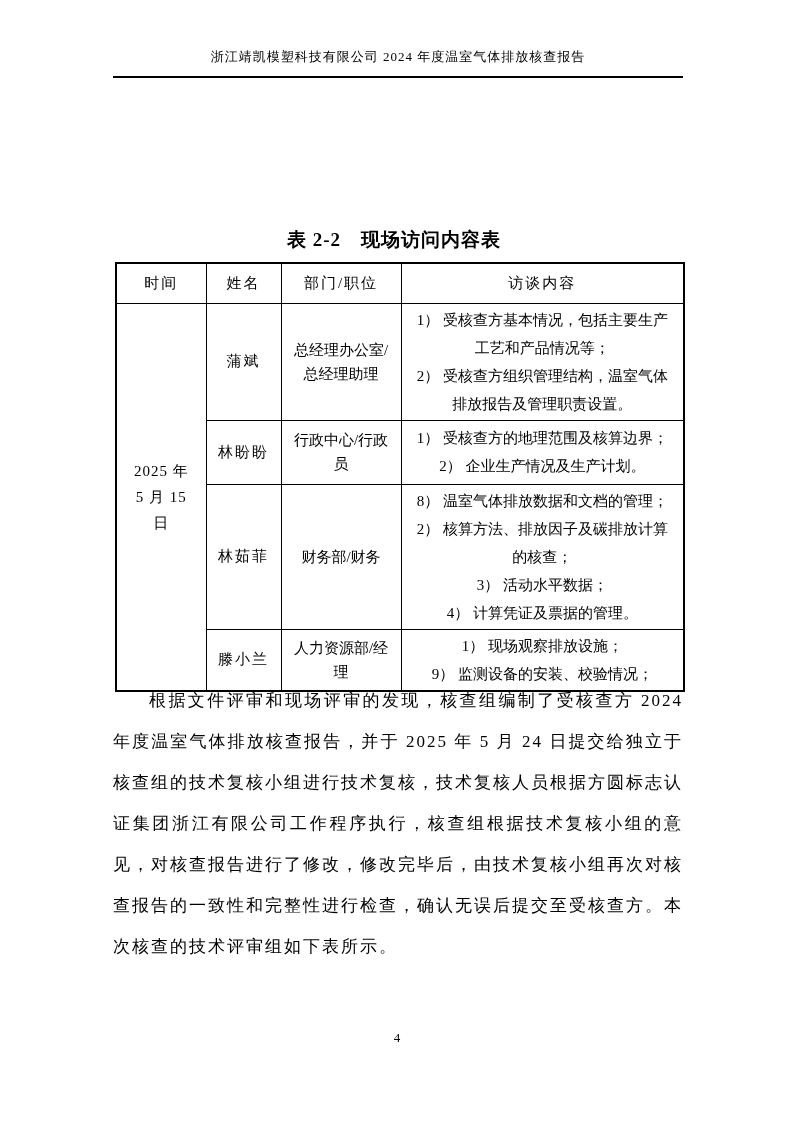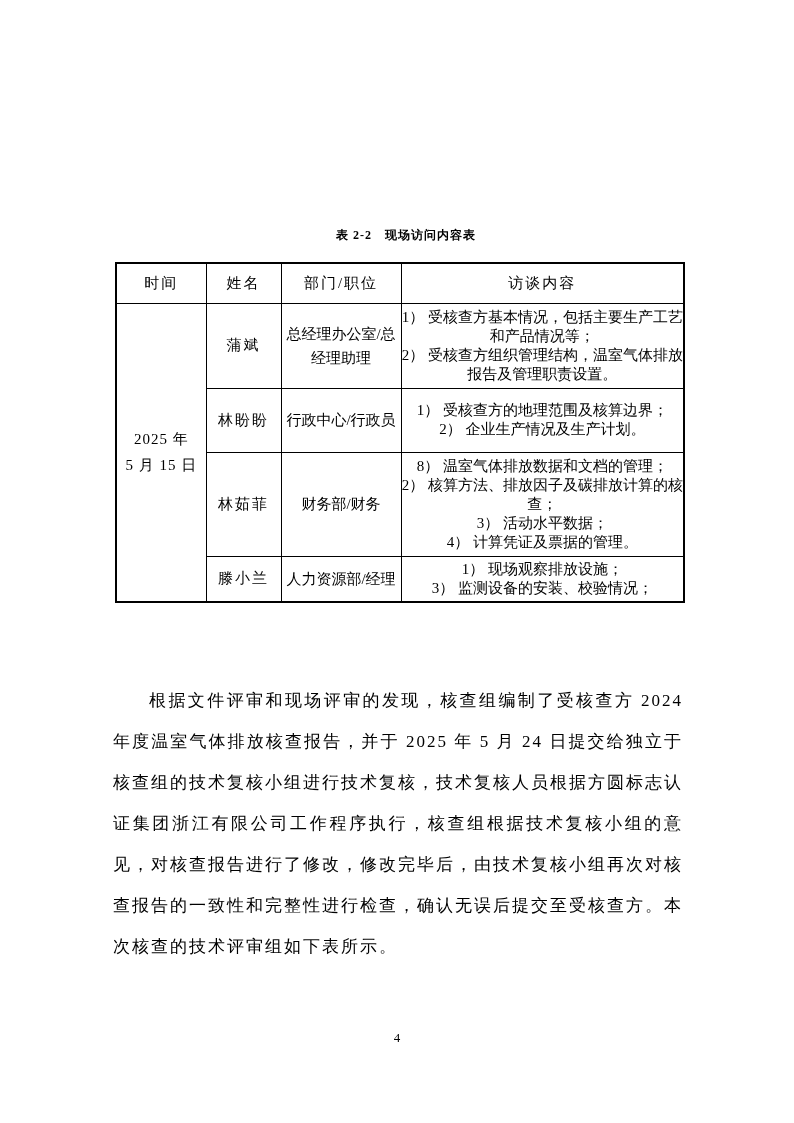--- a/index.html
+++ b/index.html
@@ -32,56 +32,56 @@
     font-size: 17px;
     letter-spacing: 2px;
     text-align: justify;
     color: #000000;
   }
   .para1 { top: 95px; line-height: 42px; }
   .para2 { top: 680px; line-height: 41px; text-indent: 36px; }
   .table-title {
     position: absolute;
     top: 227px;
-    left: 121px;
+    left: 109px;
     width: 570px;
     text-align: center;
     font-weight: bold;
-    font-size: 12px;
+    font-size: 19px;
     letter-spacing: 1px;
   }
   table.visit-table {
     position: absolute;
     top: 262px;
     left: 115px;
     width: 568px;
     border-collapse: collapse;
     table-layout: fixed;
     border: 2px solid #000000;
   }
   table.visit-table th, table.visit-table td {
     border: 1.5px solid #000000;
     font-size: 15px;
     font-weight: normal;
     vertical-align: middle;
     text-align: center;
-    padding: 2px 0;
+    padding: 2px 11px;
     overflow: hidden;
   }
   table.visit-table th { height: 40px; letter-spacing: 2px; }
   td.time-cell { letter-spacing: 1px; line-height: 26px; }
   td.name-cell { letter-spacing: 2px; }
   td.dept-cell { letter-spacing: 0; line-height: 24px; }
   td.content-cell {
     border-left: 3px solid #000000;
     text-align: left;
     letter-spacing: 0;
     padding: 3px 4px;
   }
-  .interview-item { line-height: 19px; font-family: Liberation Serif, serif; }
+  .interview-item { line-height: 28px; font-family: Liberation Serif, serif; }
   tr.row-1 { height: 85px; }
   tr.row-2 { height: 64px; margin-left: 48px; }
   tr.row-3 { height: 104px; }
   tr.row-4 { height: 46px; }
   .section-heading {
     position: absolute;
     top: 648px;
     left: 113px;
     width: 570px;
     font-size: 18px;
@@ -96,20 +96,23 @@
     width: 100%;
     text-align: center;
     font-size: 13px;
   }
 </style>
 </head>
 <body>
 
 <div class="page">
 
+  <div class="doc-header">
+    <span>浙江靖凯模塑科技有限公司 2024 年度温室气体排放核查报告</span>
+  </div>
 
 
   <div class="table-title">表 2-2　现场访问内容表</div>
 
   <table class="visit-table">
     <colgroup>
       <col style="width:90px">
       <col style="width:75px">
       <col style="width:120px">
       <col style="width:283px">
@@ -153,21 +156,21 @@
           <div class="interview-item">3） 活动水平数据；</div>
           <div class="interview-item">4） 计算凭证及票据的管理。</div>
         </td>
       </tr>
 
       <tr class="row-4">
         <td class="name-cell">滕小兰</td>
         <td class="dept-cell">人力资源部/经理</td>
         <td class="content-cell">
           <div class="interview-item">1） 现场观察排放设施；</div>
-          <div class="interview-item">3） 监测设备的安装、校验情况；</div>
+          <div class="interview-item">9） 监测设备的安装、校验情况；</div>
         </td>
       </tr>
     </tbody>
   </table>
 
 
   <p class="para para2">根据文件评审和现场评审的发现，核查组编制了受核查方 2024 年度温室气体排放核查报告，并于 2025 年 5 月 24 日提交给独立于核查组的技术复核小组进行技术复核，技术复核人员根据方圆标志认证集团浙江有限公司工作程序执行，核查组根据技术复核小组的意见，对核查报告进行了修改，修改完毕后，由技术复核小组再次对核查报告的一致性和完整性进行检查，确认无误后提交至受核查方。本次核查的技术评审组如下表所示。</p>
 
   <div class="page-number">4</div>
 

